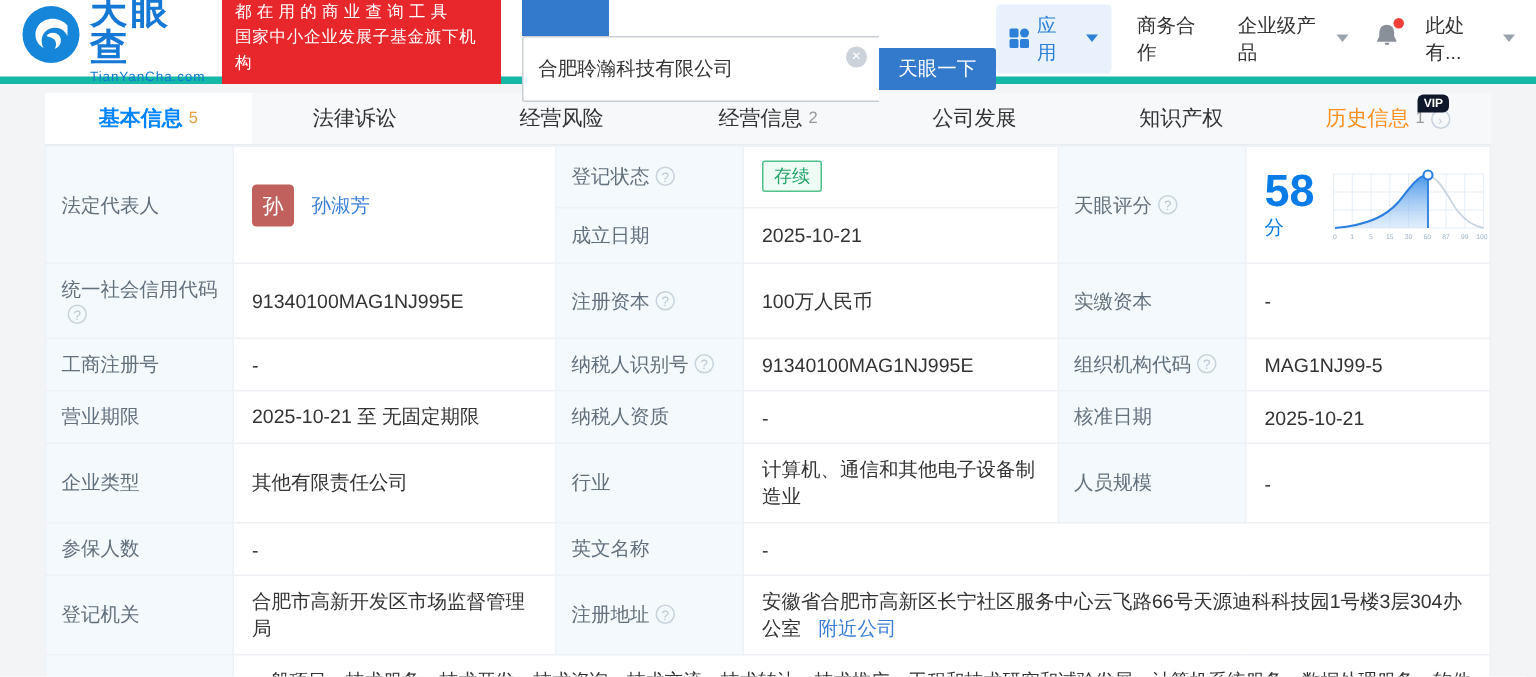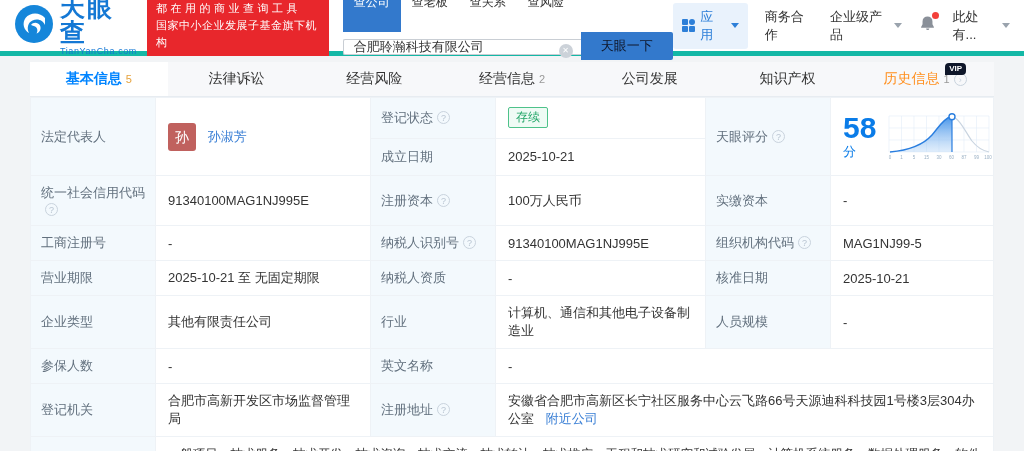--- a/index.html
+++ b/index.html
@@ -15,23 +15,23 @@
   .banner { background:#e8272c; color:#fff; margin-left:10px; padding:5px 9px; font-size:11px; line-height:1.55; }
   .banner .b1 { letter-spacing:3.5px; }
   .banner .b2 { letter-spacing:.5px; }
 
   .searchbox { margin-left:14px; }
   .stabs { display:flex; font-size:12px; }
   .stab { padding:3px 11px 21px; color:#333; cursor:pointer; }
   .stab.active { background:#3379cc; color:#fff; border-radius:2px 2px 0 0; }
   .srow { display:flex; align-items:center; }
   .sinputwrap { position:relative; }
-  .sinput { width:238px; height:16px; border:1px solid #c9ced4; border-right:none; border-radius:2px 0 0 2px; padding:0 26px 0 10px; font-size:13px; color:#333; outline:none; }
+  .sinput { width:238px; height:44px; border:1px solid #c9ced4; border-right:none; border-radius:2px 0 0 2px; padding:0 26px 0 10px; font-size:13px; color:#333; outline:none; }
   .sclear { position:absolute; right:8px; top:7px; width:14px; height:14px; border-radius:50%; background:#ccd2d9; color:#fff; font-size:8px; line-height:14px; text-align:center; cursor:pointer; }
-  .sbtn { height:28px; width:92px; background:#3379cc; color:#0f172a; border:none; font-size:13px; border-radius:0 2px 2px 0; cursor:pointer; }
+  .sbtn { height:28px; width:78px; background:#3379cc; color:#ffffff; border:none; font-size:13px; border-radius:0 2px 2px 0; cursor:pointer; }
 
   .rnav { margin-left:auto; display:flex; align-items:center; gap:17px; font-size:13px; color:#333; }
   .apps { display:flex; align-items:center; gap:5px; background:#e9f2fc; color:#2d7fd8; padding:5px 9px; border-radius:3px; cursor:pointer; }
   .grid-ic { display:grid; grid-template-columns:6px 6px; grid-template-rows:6px 6px; gap:1.5px; }
   .grid-ic i { background:#2d7fd8; border-radius:1px; }
   .grid-ic i:nth-child(2) { border-radius:50%; }
   .caret { width:0; height:0; border-left:4px solid transparent; border-right:4px solid transparent; border-top:5px solid #9aa3ad; display:inline-block; margin-left:4px; }
   .apps .caret { border-top-color:#2d7fd8; }
   .navitem { cursor:pointer; display:flex; align-items:center; }
   .svip { background:#fdeedd; border-radius:3px; padding:3px 9px; display:flex; flex-direction:column; align-items:center; line-height:1.2; cursor:pointer; }

